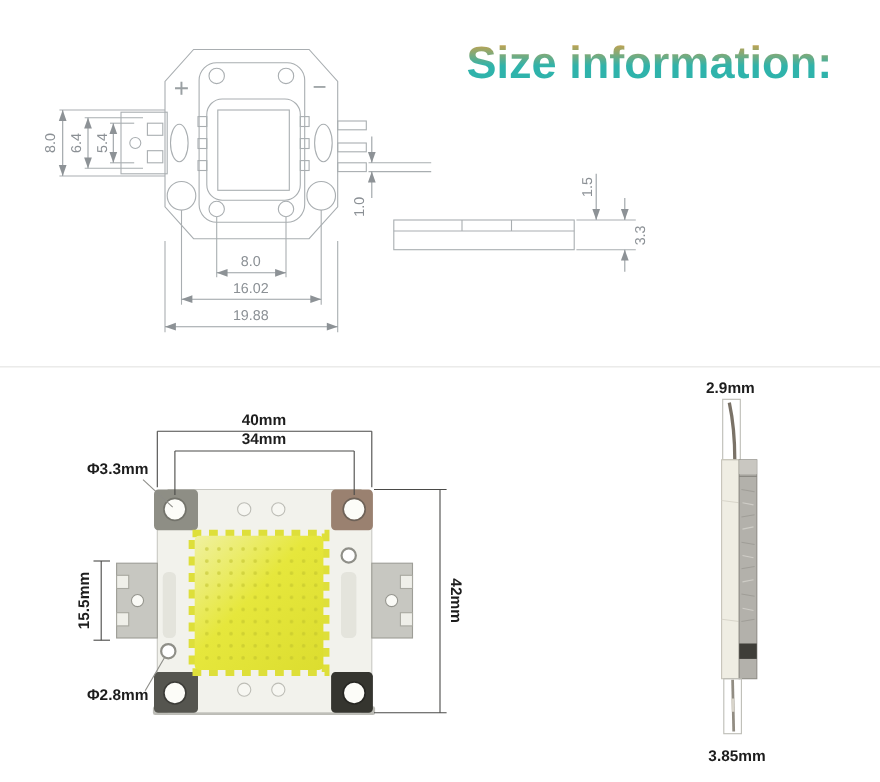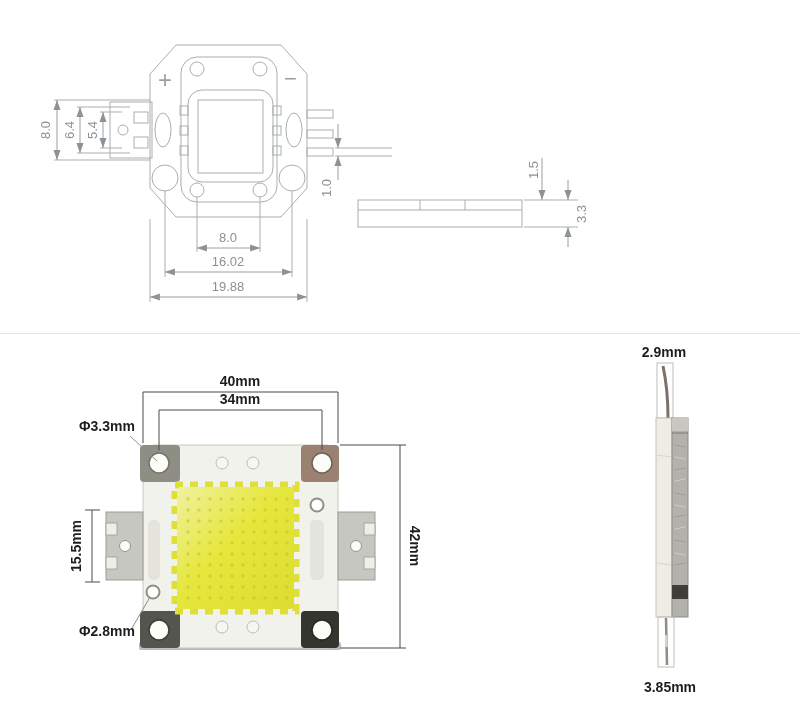--- a/index.html
+++ b/index.html
@@ -17,20 +17,21 @@
   .thin{stroke:#a9aeb1;stroke-width:1;fill:none;}
   .blk{fill:#1d1d1d;font-size:14px;font-weight:700;}
   .bln{stroke:#4a4a48;stroke-width:1;fill:none;}
   .lead{stroke:#8d8d88;stroke-width:1;fill:none;}
 </style>
 </head>
 <body>
 
 <div id="stage">
 
+  <div id="title">Size information:</div>
 
   <svg class="abs" style="left:30px;top:30px" width="570" height="290" viewBox="0 0 570 290">
     <defs>
       <marker id="ar" viewBox="0 0 10 8" markerWidth="11" markerHeight="9" refX="9.5" refY="4" orient="auto-start-reverse" markerUnits="userSpaceOnUse">
         <path d="M0.5,0.8 L9.5,4 L0.5,7.2 Z" fill="#8d9296"></path>
       </marker>
     </defs>
 
     <g>
       <path class="thin" d="M146,15 L251,15 L277,44 L277,158 L251,187 L146,187 L120,158 L120,44 Z"></path>

